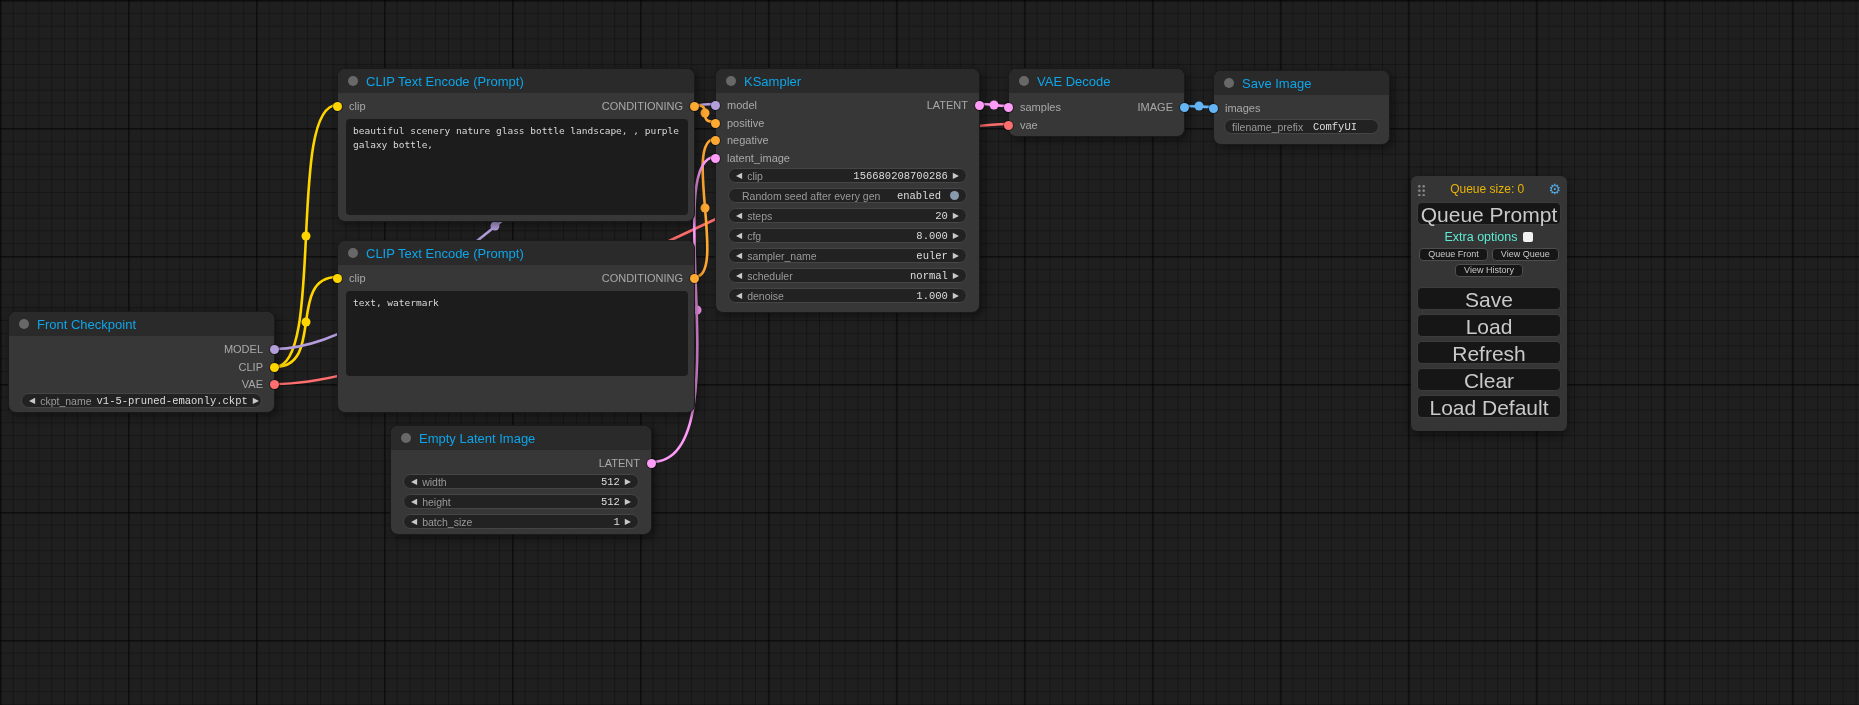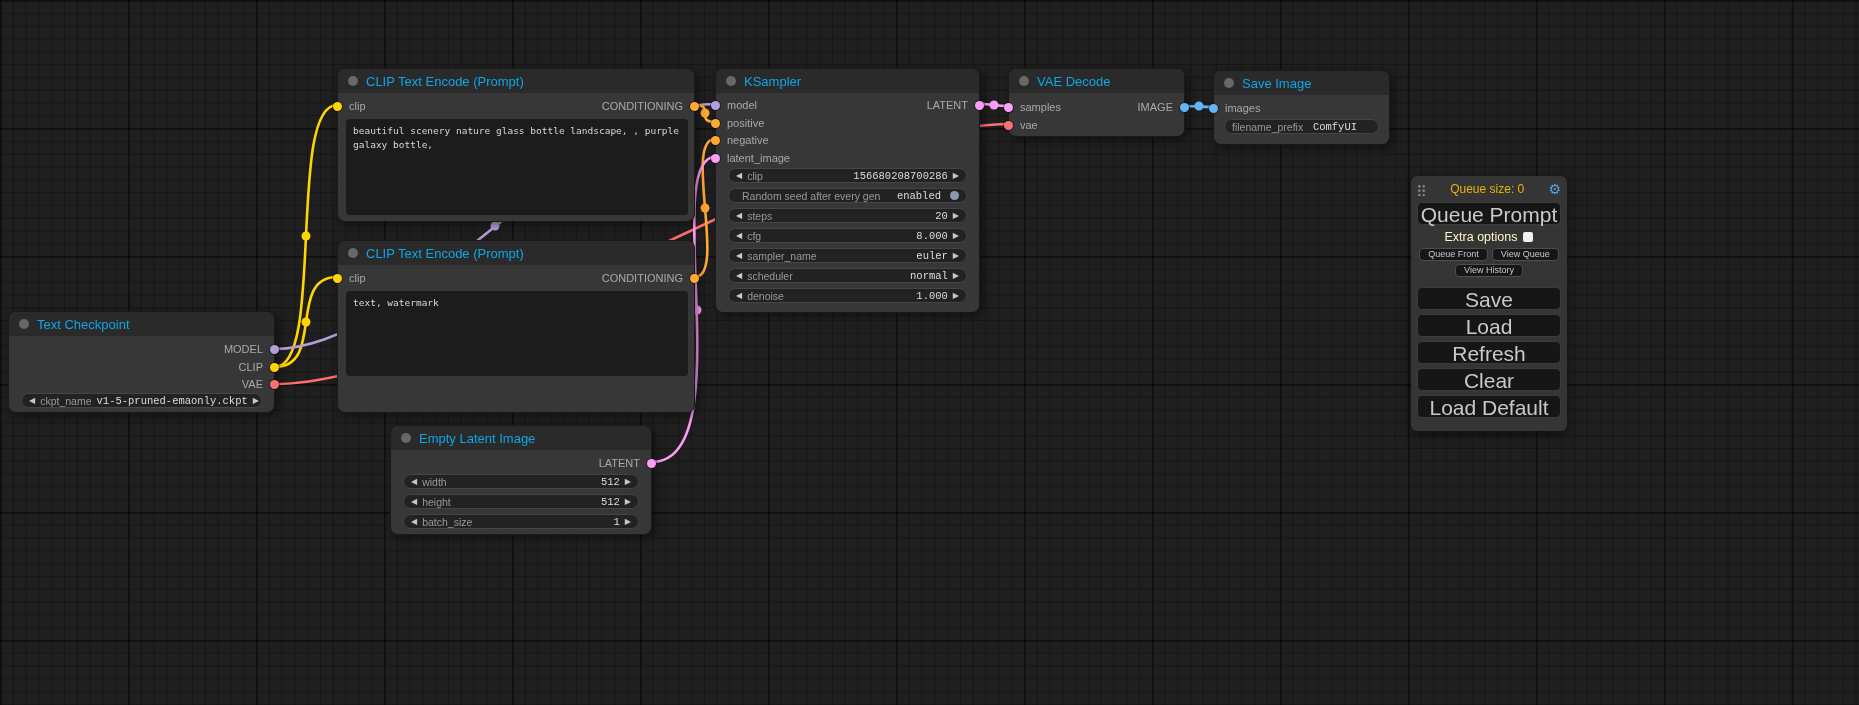--- a/index.html
+++ b/index.html
@@ -71,21 +71,21 @@
   .menu-header { display:flex; align-items:center; height:16px; margin-bottom:5px; }
   .drag-dots {
     width:9px; height:13px; flex:none;
     background-image:radial-gradient(#8d8d8d 1px, transparent 1.4px);
     background-size:4.5px 4.5px; background-position:0 1px;
   }
   .queue-size { flex:1; text-align:center; font-size:12px; color:#eab308; }
   .gear { flex:none; font-size:14px; color:#53a7e0; line-height:1; cursor:pointer; }
   .btn { display:block; width:100%; background:#161616; color:#c9c9c9; border:1px solid #3c3c3c; border-radius:5px; font-family:inherit; cursor:pointer; }
   .btn.big { height:23px; font-size:21px; margin-bottom:4px; }
-  .extra-row { display:flex; align-items:center; justify-content:center; gap:6px; height:16px; margin:2px 0 3px; font-size:12.5px; color:#fef9c3; }
+  .extra-row { display:flex; align-items:center; justify-content:center; gap:6px; height:16px; margin:2px 0 3px; font-size:12.5px; color:#5eead4; }
   .checkbox { width:10px; height:10px; background:#f2f2f2; border-radius:2px; display:inline-block; cursor:pointer; }
   .small-row { display:flex; justify-content:center; gap:4px; margin-bottom:3px; }
   .btn.small { width:auto; height:13px; font-size:9px; line-height:1; padding:0 8px; border:1px solid #4e4e4e; border-radius:4px; }
   .big-col { margin-top:10px; }
 </style>
 </head>
 <body>
 
 <svg class="wires" width="1859" height="705">
   <path d="M275,367 C325,367 287,105 337,105" stroke="#FFD500"></path>
@@ -105,21 +105,21 @@
   <circle cx="705" cy="113" r="4.5" fill="#FFA931"></circle>
   <circle cx="705" cy="208" r="4.5" fill="#FFA931"></circle>
   <circle cx="697" cy="310" r="4.5" fill="#FF9CF9"></circle>
   <circle cx="994" cy="105" r="4.5" fill="#FF9CF9"></circle>
   <circle cx="1199" cy="106" r="4.5" fill="#64B5F6"></circle>
 </svg>
 
 <div class="node" style="left:8px; top:311px; width:267px; height:102px;">
   <div class="node-title">
     <span class="collapse-dot"></span>
-    <span class="title-text">Text Checkpoint</span>
+    <span class="title-text">Front Checkpoint</span>
   </div>
   <div class="slot out" style="top:31px">
     <span class="port p-model"></span>
     <span>MODEL</span>
   </div>
   <div class="slot out" style="top:49px">
     <span class="port p-clip"></span>
     <span>CLIP</span>
   </div>
   <div class="slot out" style="top:66px">

